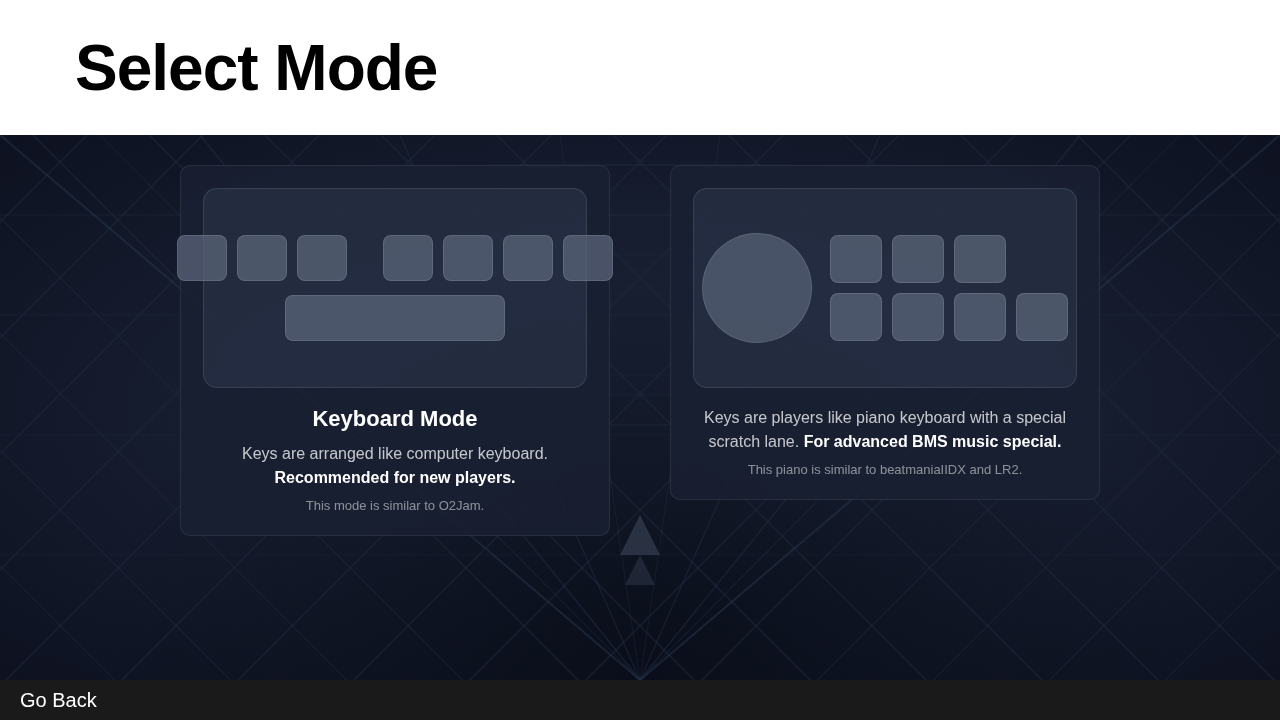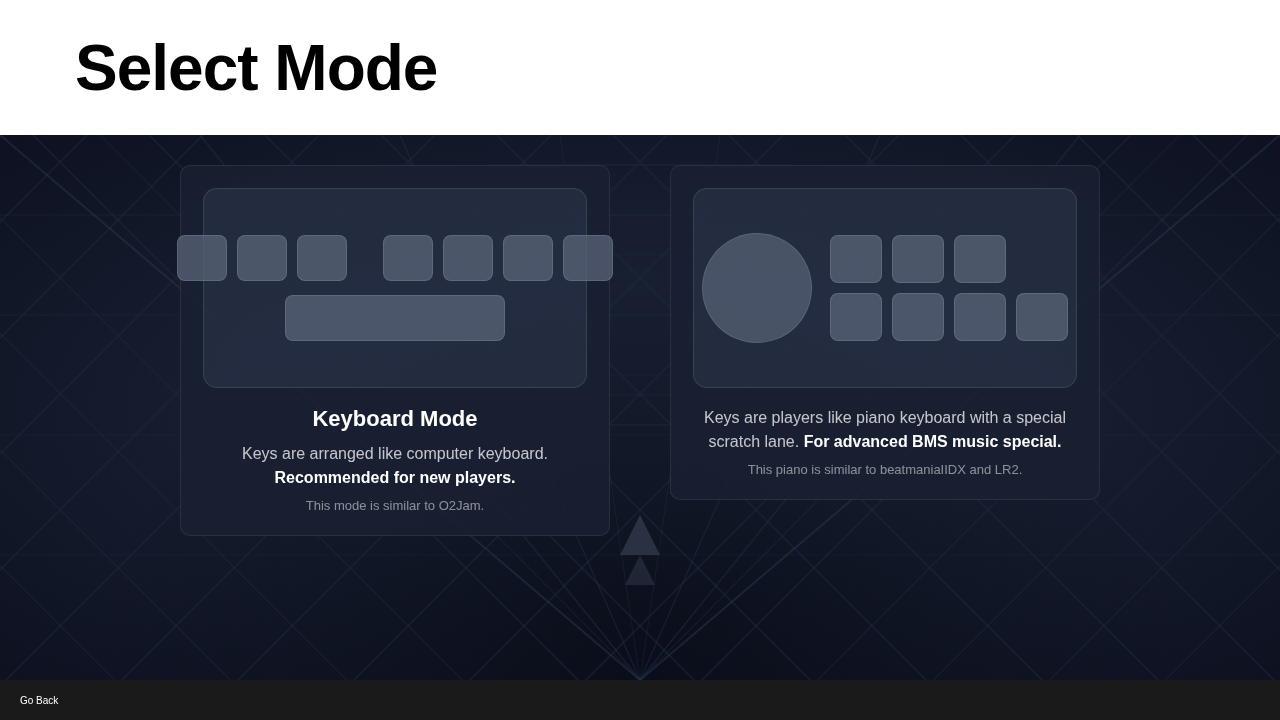--- a/index.html
+++ b/index.html
@@ -202,21 +202,21 @@
       align-items: center;
       padding: 0 20px;
       position: absolute;
       bottom: 0;
       width: 100%;
       z-index: 10;
     }
 
     #footer span {
       color: #ffffff;
-      font-size: 10px;
+      font-size: 20px;
     }
 
     
     .svg-overlay {
       position: absolute;
       inset: 0;
       z-index: 1;
       pointer-events: none;
     }
   </style>

